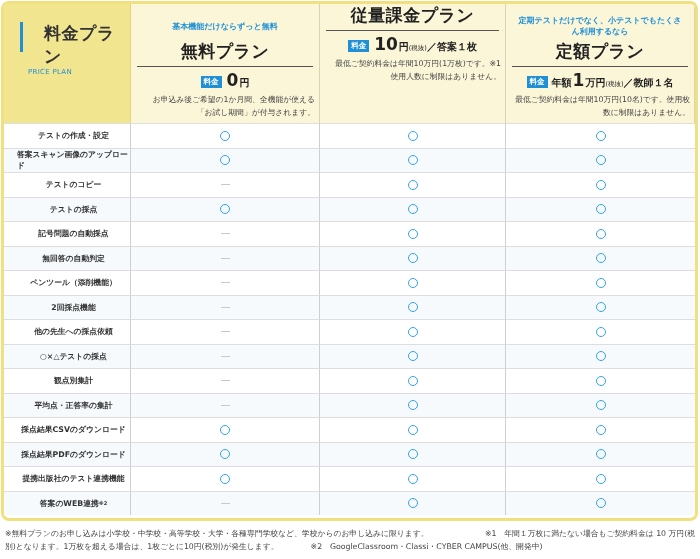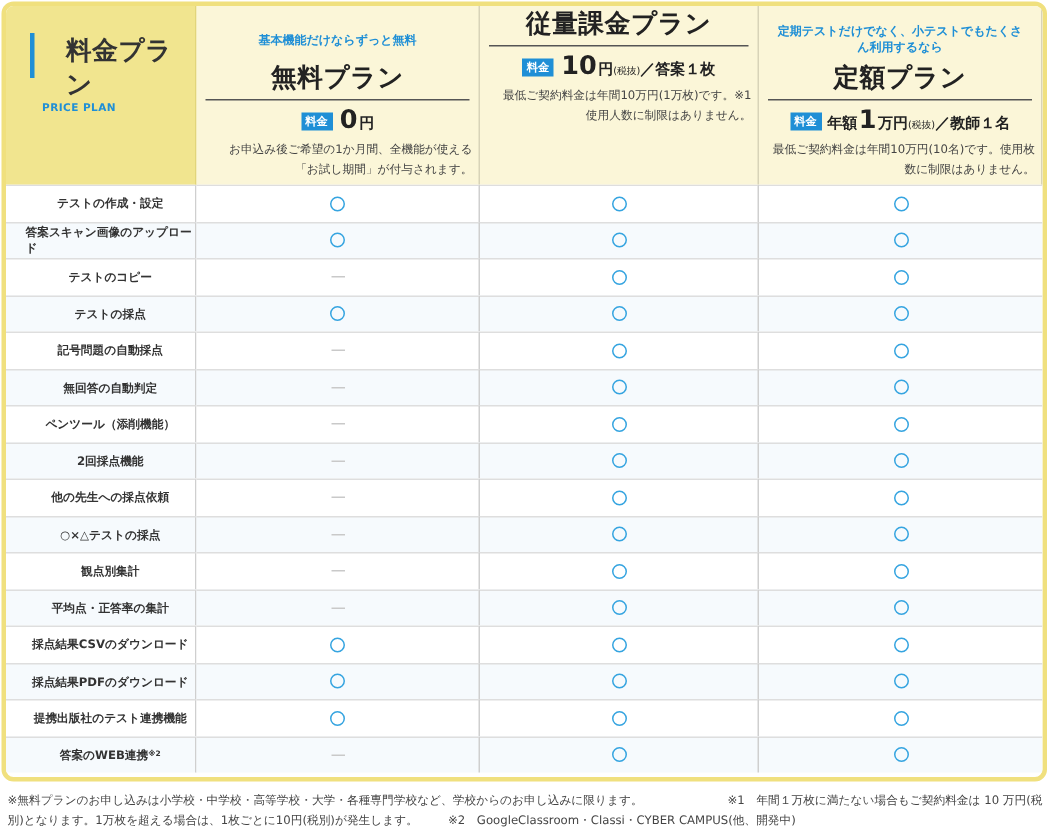--- a/index.html
+++ b/index.html
@@ -25,21 +25,21 @@
   }
   .corner .bar {
     position: absolute; left: 16px; top: 18px; width: 3px; height: 30px;
     background: #1f8fd6;
   }
   .corner .title {
     margin-left: 28px; margin-top: 6px; font-size: 17px; font-weight: bold; color: #333;
     letter-spacing: 0.5px;
   }
   .corner .sub {
-    margin-left: 12px; font-size: 7px; font-weight: bold; color: #1f8fd6; letter-spacing: 0.3px;
+    margin-left: 12px; font-size: 7px; font-weight: normal; color: #1f8fd6; letter-spacing: 0.3px;
   }
   .plan-head {
     background: #fbf6d8; border-right: 1px solid #d8d3b8;
     padding: 0 10px; text-align: center; position: relative;
   }
   .plan-head:last-child { border-right: none; }
   .plan-head .tag {
     color: #1f8fd6; font-size: 8px; font-weight: bold; line-height: 11px;
     height: 28px; display: flex; align-items: center; justify-content: center;
     margin-top: 8px;
@@ -325,17 +325,17 @@
         <div class="circle"></div>
       </div>
     </div>
 </div>
 
 <div class="notes">
   <div class="line">
     <span>※無料プランのお申し込みは小学校・中学校・高等学校・大学・各種専門学校など、学校からのお申し込みに限ります。</span>
     <span>※1　年間１万枚に満たない場合もご契約料金は 10 万円(税</span>
   </div>
-  <div class="line" style="justify-content:flex-start; gap:20px;">
+  <div class="line" style="justify-content:flex-start; gap:32px;">
     <span>別)となります。1万枚を超える場合は、1枚ごとに10円(税別)が発生します。</span>
     <span>※2　GoogleClassroom・Classi・CYBER CAMPUS(他、開発中)</span>
   </div>
 </div>
 
 </body></html>

